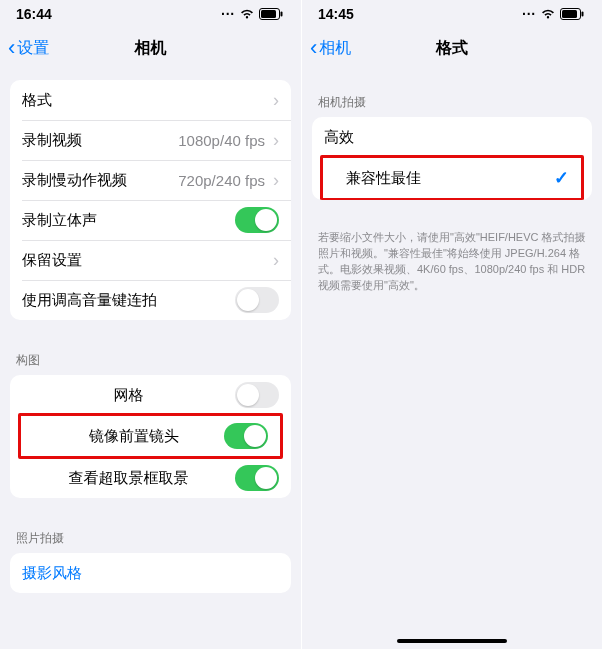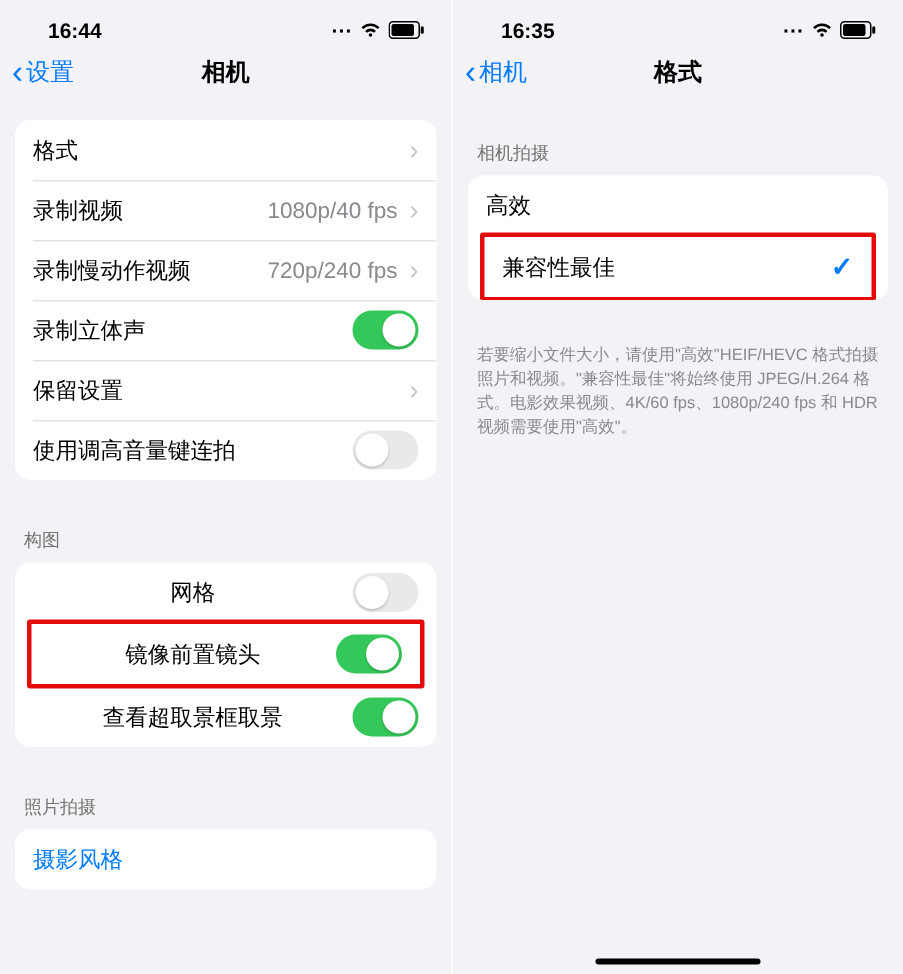--- a/index.html
+++ b/index.html
@@ -17,23 +17,23 @@
     background: #f2f2f7;
     display: flex;
     flex-direction: column;
     position: relative;
   }
   .phone + .phone { border-left: 1px solid #fff; }
   .status-bar {
     height: 28px;
     background: #f2f2f7;
     display: flex;
-    align-items: flex-end;
+    align-items: center;
     justify-content: space-between;
-    padding: 0 18px 0 32px;
+    padding: 0 18px 0 16px;
     font-weight: 600;
     font-size: 14px;
     color: #000;
   }
   .status-right { display: flex; align-items: center; gap: 4px; }
   .nav-bar {
     height: 40px;
     background: #f2f2f7;
     display: flex;
     align-items: center;
@@ -124,20 +124,21 @@
     box-shadow: 0 1px 2px rgba(0,0,0,0.2);
   }
   .switch.on { background: #34c759; }
   .switch.on::after { right: 2px; }
   .switch.off { background: #e9e9eb; }
   .switch.off::after { left: 2px; }
   .highlight-box {
     border: 3px solid #e40b0b;
     border-radius: 2px;
     margin: -2px 8px -1px 8px;
+    padding-left: 11px;
   }
   .highlight-box .row::before { display: none; }
   .link-text { color: #007aff; }
   .checkmark {
     color: #007aff;
     font-size: 18px;
     font-weight: 600;
   }
   .home-indicator {
     position: absolute;
@@ -231,21 +232,21 @@
       <div class="row">
         <span class="row-label link-text">摄影风格</span>
       </div>
     </div>
 
   </div>
 </div>
 
 <div class="phone">
   <div class="status-bar">
-    <span>16:35</span>
+    <span>14:45</span>
     <span class="status-right">
       <span>···</span>
       <svg width="16" height="12" viewBox="0 0 16 12">
           <path d="M8 10.5a1.2 1.2 0 100-2.4 1.2 1.2 0 000 2.4zM4.4 6.6a5 5 0 017.2 0l-1.2 1.2a3.3 3.3 0 00-4.8 0L4.4 6.6zM2 4.2a8.4 8.4 0 0112 0l-1.2 1.2a6.7 6.7 0 00-9.6 0L2 4.2z" fill="#000"></path>
         </svg>
       <svg width="24" height="12" viewBox="0 0 24 12">
           <rect x="0.5" y="0.5" width="20" height="11" rx="2.5" fill="none" stroke="#000"></rect>
           <rect x="2" y="2" width="15" height="8" rx="1.5" fill="#000"></rect>
           <rect x="21.5" y="3.5" width="2" height="5" rx="1" fill="#000"></rect>
         </svg>

